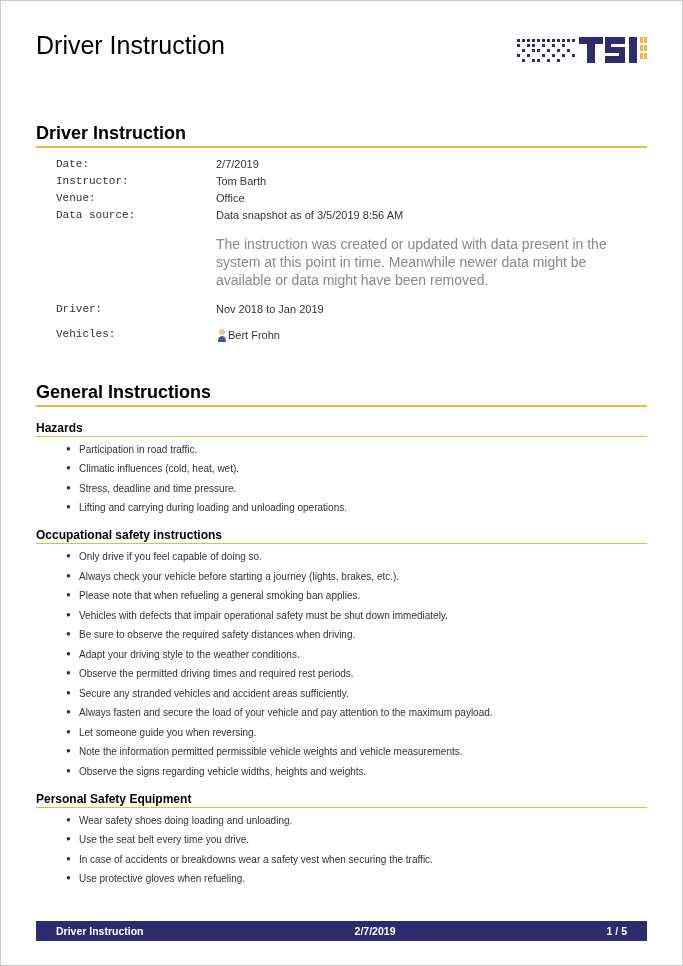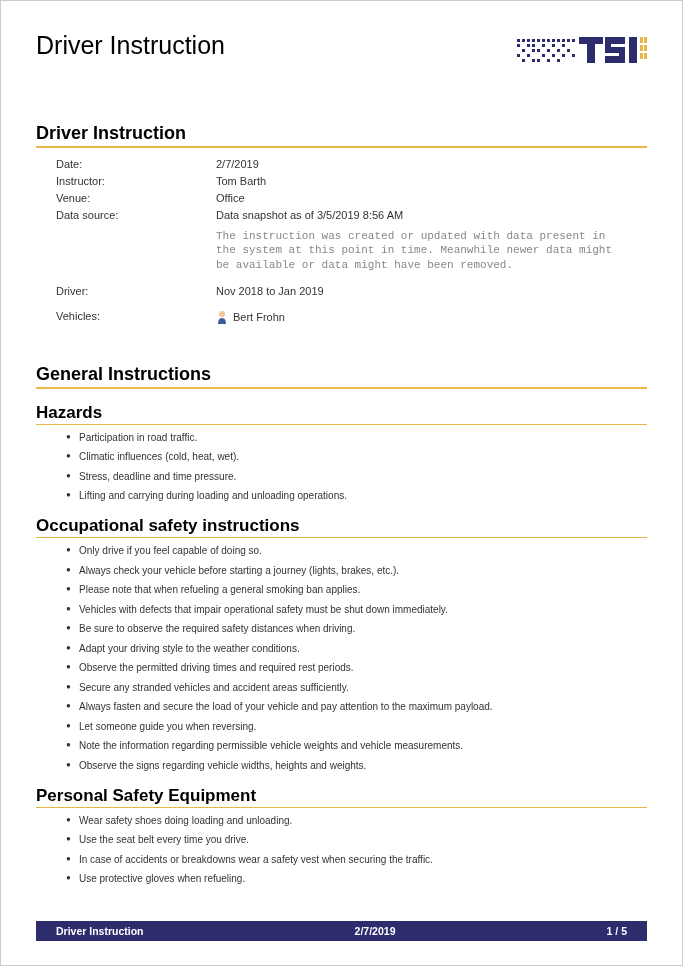--- a/index.html
+++ b/index.html
@@ -46,44 +46,43 @@
       margin-bottom: 40px;
     }
     .info-row {
       display: flex;
       margin-bottom: 5px;
       font-size: 11px;
     }
     .info-label {
       width: 160px;
       color: #333;
+      font-family: Liberation Mono, monospace;
     }
     .info-value {
       flex: 1;
       color: #333;
     }
     .info-note {
-      font-size: 11px;
+      font-size: 14px;
       color: #888;
-      margin-top: 8px;
+      margin-top: 14px;
       line-height: 1.3;
       max-width: 400px;
-      font-family: Liberation Mono, monospace;
     }
     .driver-row {
       display: flex;
       align-items: center;
-      gap: 5px;
     }
     .person-icon {
       width: 12px;
       height: 14px;
     }
     .subsection-title {
-      font-size: 17px;
+      font-size: 12px;
       font-weight: bold;
       color: #000;
       border-bottom: 1px solid #e8b745;
       padding-bottom: 1px;
       margin-top: 14px;
       margin-bottom: 6px;
     }
     .bullet-list {
       list-style: none;
       margin-left: 30px;
@@ -240,21 +239,21 @@
       <li>Only drive if you feel capable of doing so.</li>
       <li>Always check your vehicle before starting a journey (lights, brakes, etc.).</li>
       <li>Please note that when refueling a general smoking ban applies.</li>
       <li>Vehicles with defects that impair operational safety must be shut down immediately.</li>
       <li>Be sure to observe the required safety distances when driving.</li>
       <li>Adapt your driving style to the weather conditions.</li>
       <li>Observe the permitted driving times and required rest periods.</li>
       <li>Secure any stranded vehicles and accident areas sufficiently.</li>
       <li>Always fasten and secure the load of your vehicle and pay attention to the maximum payload.</li>
       <li>Let someone guide you when reversing.</li>
-      <li>Note the information regarding permissible vehicle weights and vehicle measurements.</li>
+      <li>Note the information permitted permissible vehicle weights and vehicle measurements.</li>
       <li>Observe the signs regarding vehicle widths, heights and weights.</li>
     </ul>
 
   <h3 class="subsection-title">Personal Safety Equipment</h3>
   <ul class="bullet-list" id="pse-list">
       <li>Wear safety shoes doing loading and unloading.</li>
       <li>Use the seat belt every time you drive.</li>
       <li>In case of accidents or breakdowns wear a safety vest when securing the traffic.</li>
       <li>Use protective gloves when refueling.</li>
     </ul>

